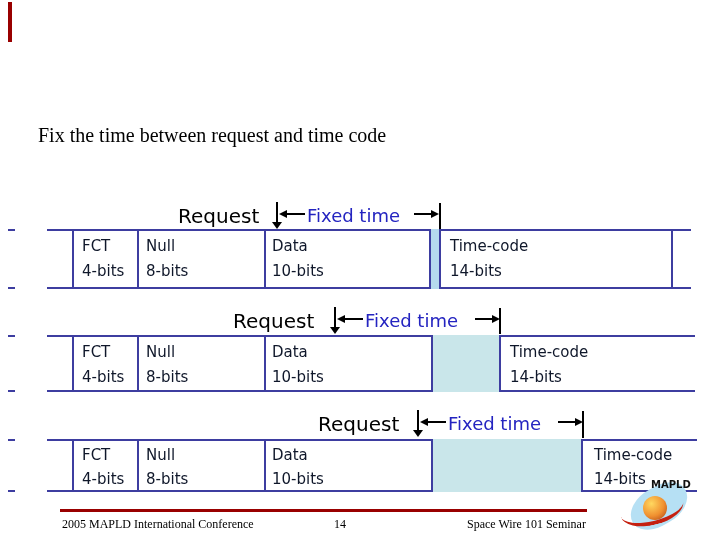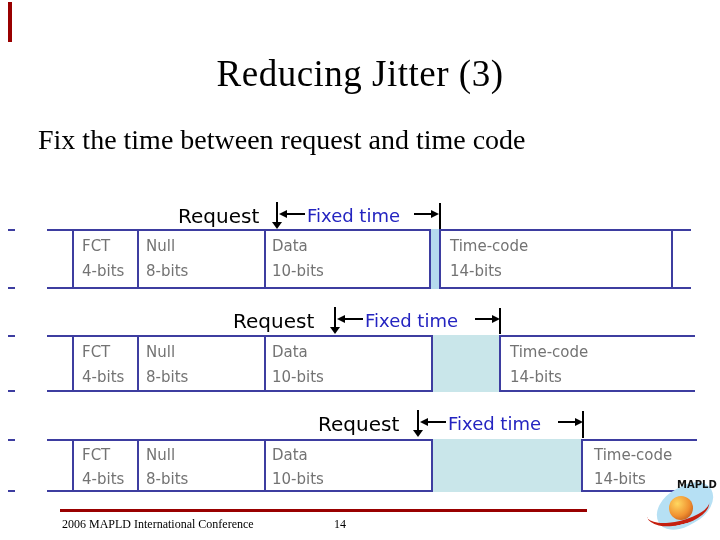--- a/index.html
+++ b/index.html
@@ -5,35 +5,35 @@
   html,body{margin:0;padding:0;background:#888;}
   .slide{
     position:relative;width:720px;height:540px;background:#ffffff;
     overflow:hidden;font-family:"Liberation Serif",serif;
   }
   .title{
     position:absolute;left:0;top:52px;width:720px;text-align:center;
     font-size:37px;color:#000;letter-spacing:0.5px;
   }
   .bodyline{
-    position:absolute;left:38px;font-size:28px;color:#000;text-align:center;
+    position:absolute;left:38px;font-size:20px;color:#000;text-align:center;
   }
   
   .hline{position:absolute;height:2px;background:var(--diagram_line,#3d3da0);}
   .vline{position:absolute;width:2px;background:var(--diagram_line,#3d3da0);}
   .blk{position:absolute;background:var(--arrow_black,#000);}
   .hline-a{height:2px;}
   .vline-a{width:2px;}
   .tri{position:absolute;width:0;height:0;}
   .tri-down{border-left:5px solid transparent;border-right:5px solid transparent;border-top:7px solid var(--arrow_black,#000);}
   .tri-left{border-top:4px solid transparent;border-bottom:4px solid transparent;border-right:8px solid var(--arrow_black,#000);}
   .tri-right{border-top:4px solid transparent;border-bottom:4px solid transparent;border-left:8px solid var(--arrow_black,#000);}
   .request{position:absolute;font-family:"DejaVu Sans",sans-serif;font-size:20px;color:#000;white-space:nowrap;}
   .fixedtime{position:absolute;font-family:"DejaVu Sans",sans-serif;font-size:18px;color:var(--fixed_time_text,#2424c0);white-space:nowrap;}
-  .seg-label{position:absolute;font-family:"DejaVu Sans",sans-serif;font-size:15px;color:#737373;white-space:nowrap;}
+  .seg-label{position:absolute;font-family:"DejaVu Sans",sans-serif;font-size:15px;color:#0f172a;white-space:nowrap;}
   .gapbox{
     position:absolute;box-sizing:border-box;
     border-left:2px solid var(--diagram_line,#3d3da0);
     border-right:2px solid var(--diagram_line,#3d3da0);
   }
   
   .footer-rule{position:absolute;background:var(--footer_rule,#990000);}
   .footer-text{position:absolute;font-size:12px;color:#000;white-space:nowrap;}
   .edge-mark{position:absolute;background:var(--footer_rule,#990000);}
   
@@ -57,21 +57,20 @@
     font-family:"DejaVu Sans",sans-serif;font-weight:bold;font-size:10px;color:#111;
   }
 </style>
 </head>
 <body>
 
 <div class="slide">
 
   <div class="edge-mark" style="left:8px;top:2px;width:4px;height:40px;"></div>
 
-  <div class="title">Reducing Jitter (3)</div>
   <div class="bodyline" style="top:124px;">Fix the time between request and time code</div>
 
   <div>
     <div class="request" style="left:178px;top:204px;">Request</div>
     <div class="blk vline-a" style="left:276px;top:202px;height:21px;"></div>
     <div class="tri tri-down" style="left:272px;top:222px;"></div>
     <div class="tri tri-left" style="left:279px;top:210px;"></div>
     <div class="blk hline-a" style="left:285px;top:213px;width:20px;"></div>
     <div class="fixedtime" style="left:307px;top:205px;">Fixed time</div>
     <div class="blk hline-a" style="left:414px;top:213px;width:20px;"></div>
@@ -152,23 +151,24 @@
     <div class="seg-label" style="left:82px;top:470px;">4-bits</div>
     <div class="seg-label" style="left:146px;top:446px;">Null</div>
     <div class="seg-label" style="left:146px;top:470px;">8-bits</div>
     <div class="seg-label" style="left:272px;top:446px;">Data</div>
     <div class="seg-label" style="left:272px;top:470px;">10-bits</div>
     <div class="seg-label" style="left:594px;top:446px;">Time-code</div>
     <div class="seg-label" style="left:594px;top:470px;">14-bits</div>
   </div>
 
   <div class="footer-rule" style="left:60px;top:509px;width:527px;height:3px;"></div>
-  <div class="footer-text" style="left:62px;top:517px;">2006 MAPLD International Conference</div>
+  <div class="footer-text" style="left:62px;top:517px;">2005 MAPLD International Conference</div>
   <div class="footer-text" style="left:334px;top:517px;">14</div>
+  <div class="footer-text" style="left:467px;top:517px;">Space Wire 101 Seminar</div>
 
-  <div class="logo" style="left:650px;top:479px;width:70px;height:56px;text-decoration:underline;">
+  <div class="logo" style="left:624px;top:479px;width:70px;height:56px;text-decoration:underline;">
     <div class="logo-leaf"></div>
     <div class="logo-swoosh"></div>
     <div class="logo-ball"></div>
     <div class="logo-text">MAPLD</div>
   </div>
 
 </div>
 
 </body></html>

